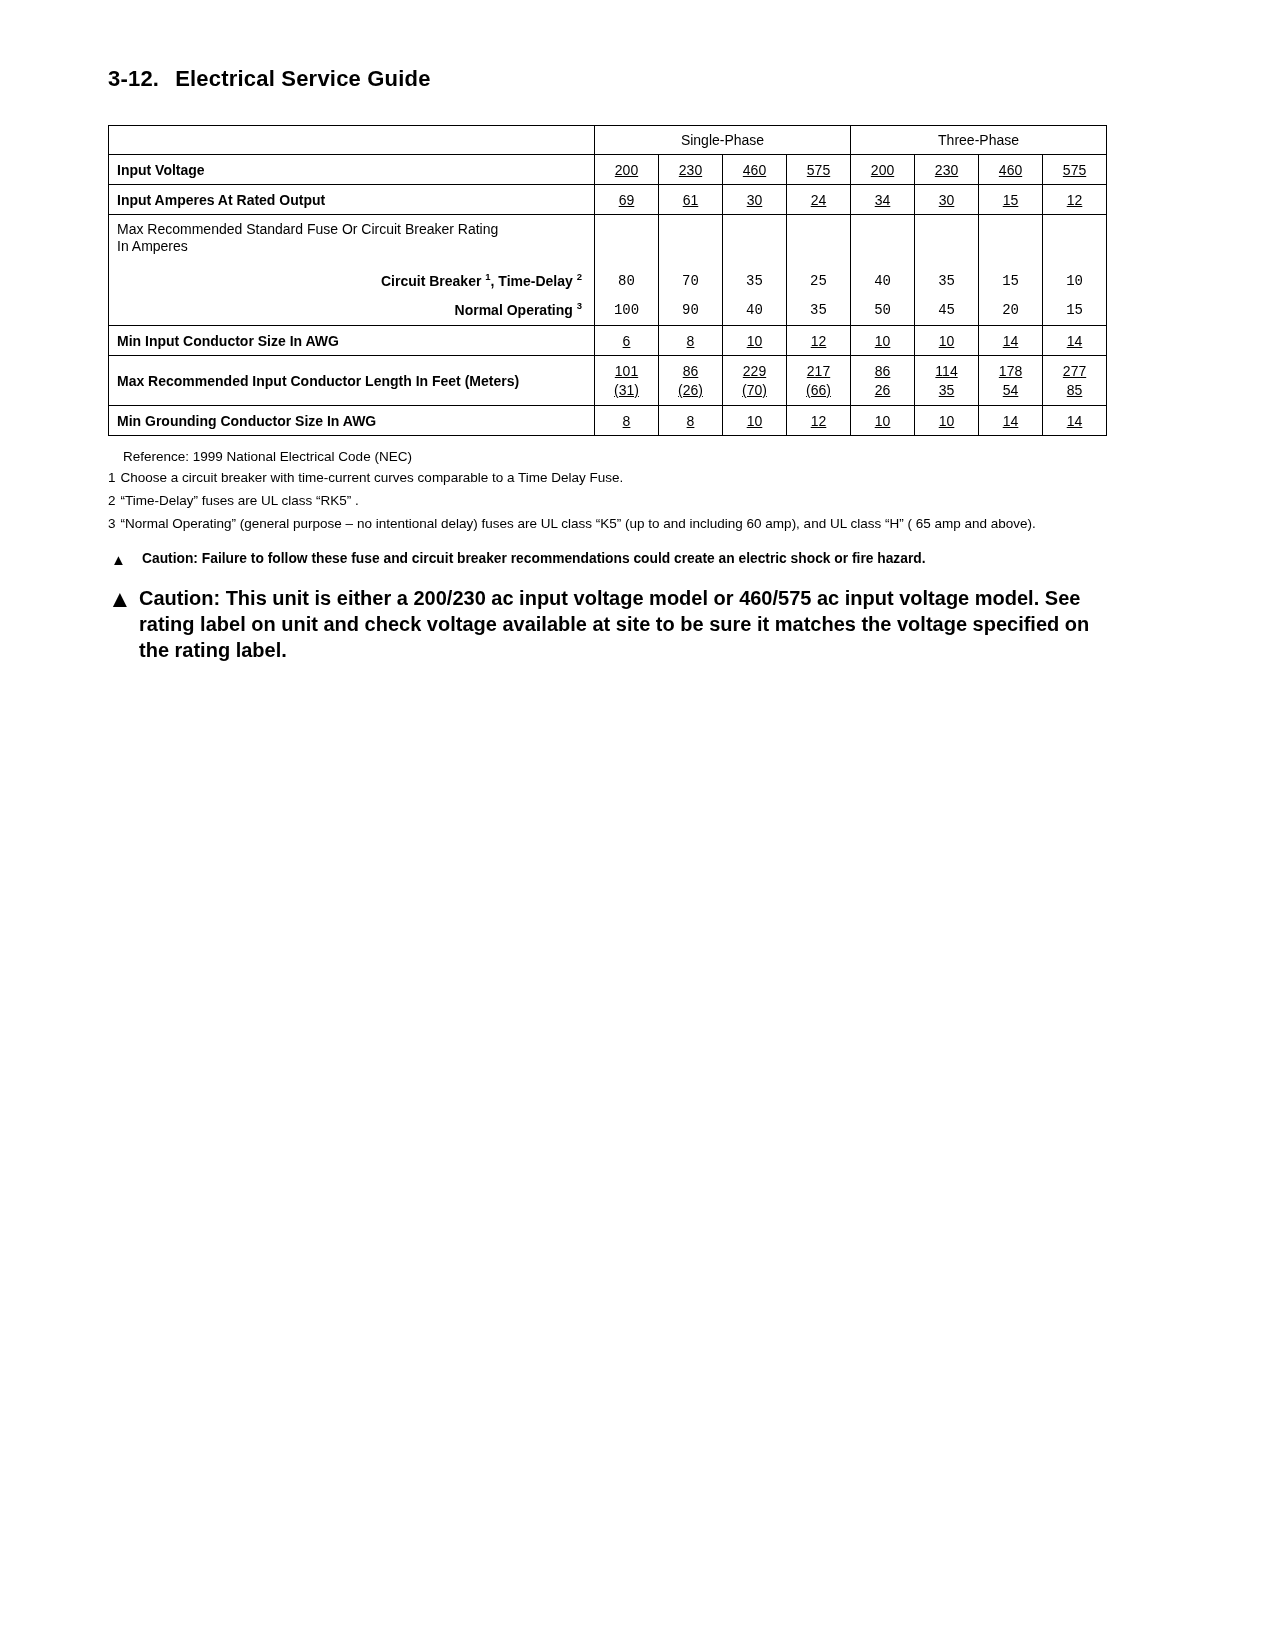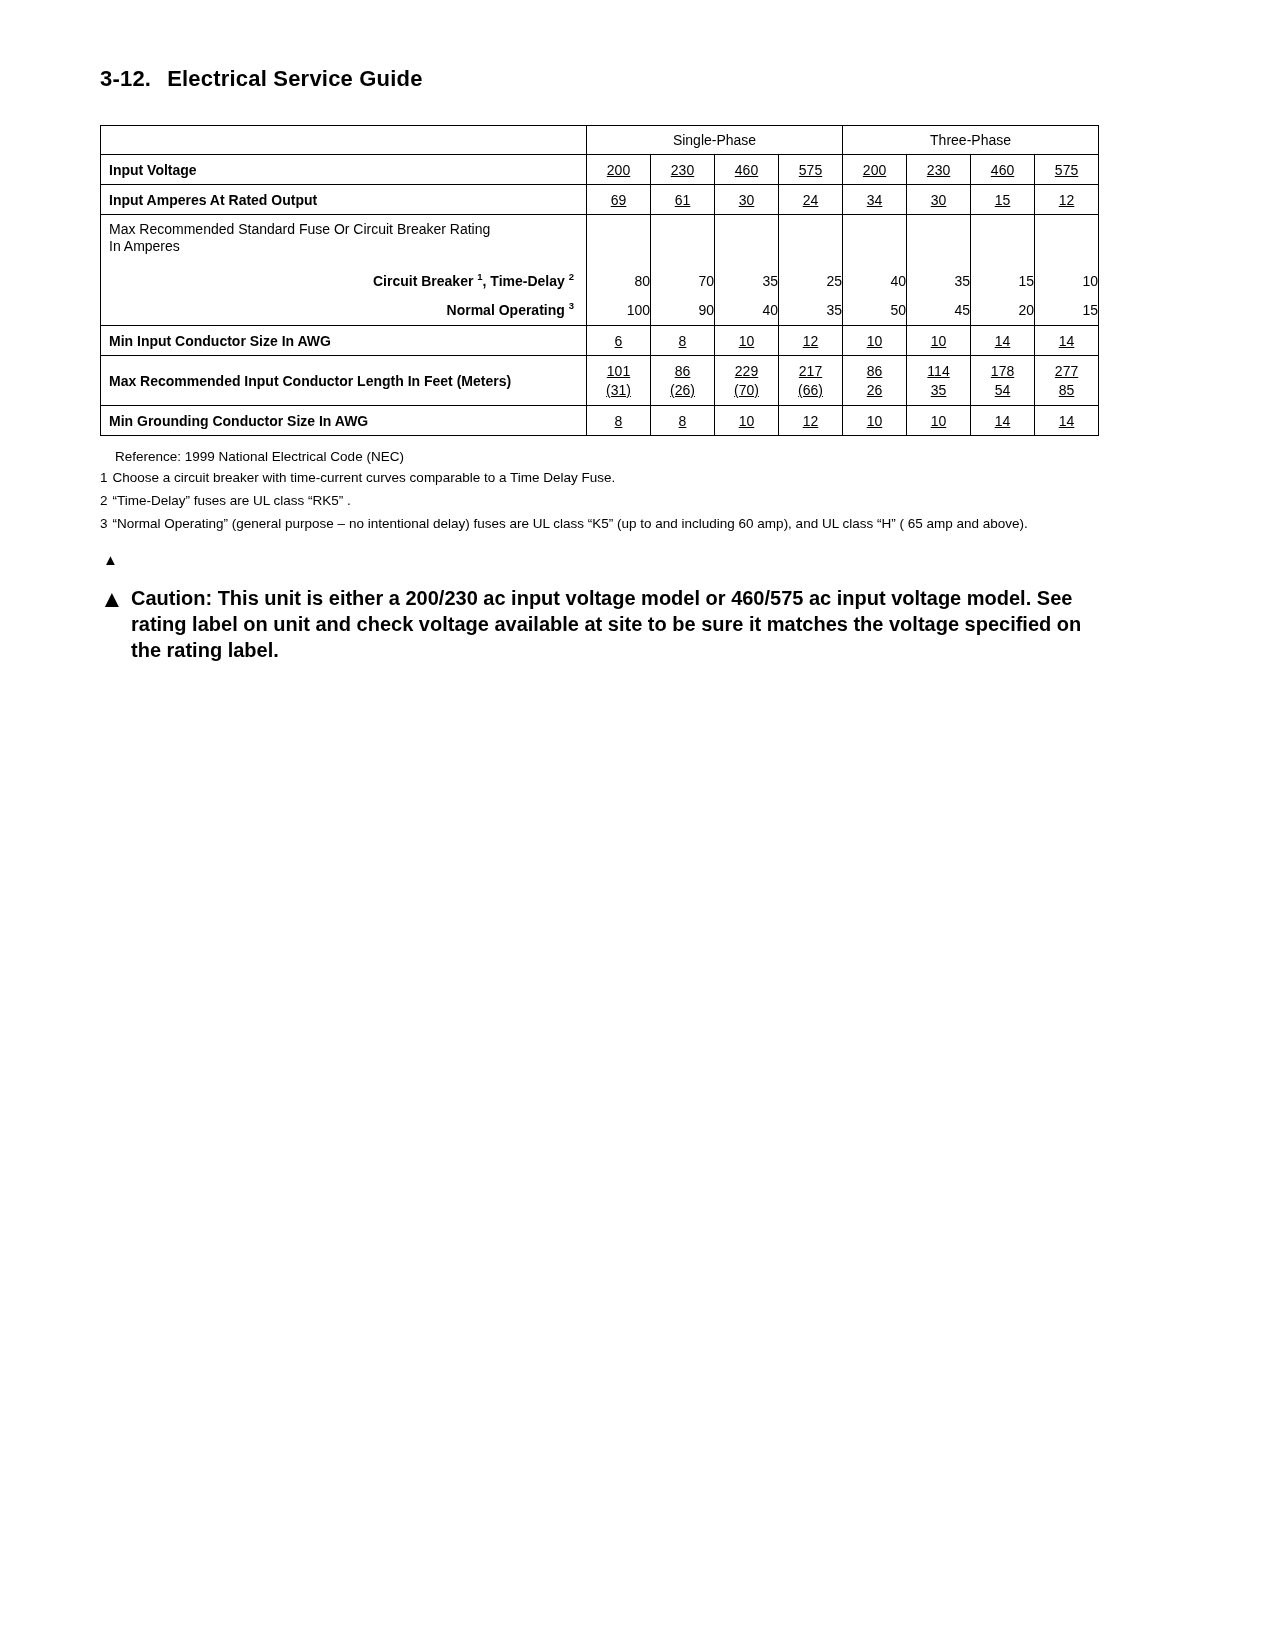--- a/index.html
+++ b/index.html
@@ -7,21 +7,21 @@
   body { font-family: "Liberation Sans", sans-serif; color: #000; }
   .page {
     position: relative;
     width: 1275px;
     height: 1650px;
     background: #ffffff;
     overflow: hidden;
   }
   .content {
     position: absolute;
-    left: 100px;
+    left: 108px;
     top: 66px;
     width: 998px;
   }
   .title-row {
     display: flex;
     gap: 16px;
     font-size: 22px;
     font-weight: bold;
     letter-spacing: 0.2px;
   }
@@ -47,21 +47,21 @@
   tr.std-row td { height: 30px; }
   tr.fuse-row td { height: 110px; vertical-align: top; padding: 0; }
   tr.fuse-row td.label-cell { padding: 0; }
   .fuse-head { padding: 6px 8px 0 8px; line-height: 17px; height: 52px; font-weight: normal; }
   .fuse-sub {
     height: 29px; line-height: 29px;
     text-align: right; padding-right: 12px;
     font-weight: bold; white-space: nowrap;
   }
   .fuse-spacer { height: 52px; }
-  .fv { height: 29px; line-height: 29px; text-align: right; }
+  .fv { height: 29px; line-height: 29px; text-align: center; font-family: Liberation Mono, monospace; }
   sup.fn-sup { font-size: 9.5px; vertical-align: super; line-height: 0; }
   tr.len-row td { height: 50px; }
   .two-line { line-height: 19px; }
   .notes { margin-top: 13px; font-size: 13.5px; }
   .reference { margin-left: 15px; margin-bottom: 2px; }
   .footnote {
     padding-left: 17px;
     text-indent: -17px;
     line-height: 19px;
     margin-top: 4px;
@@ -288,20 +288,21 @@
 
     <div class="notes">
       <div class="reference">Reference: 1999 National Electrical Code (NEC)</div>
       <div class="footnote"><span class="fn-num">1</span><span>Choose a circuit breaker with time-current curves comparable to a Time Delay Fuse.</span></div>
       <div class="footnote"><span class="fn-num">2</span><span>“Time-Delay” fuses are UL class “RK5” .</span></div>
       <div class="footnote"><span class="fn-num">3</span><span>“Normal Operating” (general purpose – no intentional delay) fuses are UL class “K5” (up to and including 60 amp), and UL class “H” ( 65 amp and above).</span></div>
     </div>
 
     <div class="caution-small">
       <span class="tri">▲</span>
+      <span>Caution: Failure to follow these fuse and circuit breaker recommendations could create an electric shock or fire hazard.</span>
     </div>
 
     <div class="caution-large">
       <span class="tri">▲</span>
       <span class="ctext">Caution: This unit is either a 200/230 ac input voltage model or 460/575 ac input voltage model. See rating label on unit and check voltage available at site to be sure it matches the voltage specified on the rating label.</span>
     </div>
 
   </div>
 
   <div class="footer">OM-1327 Page 16</div>

